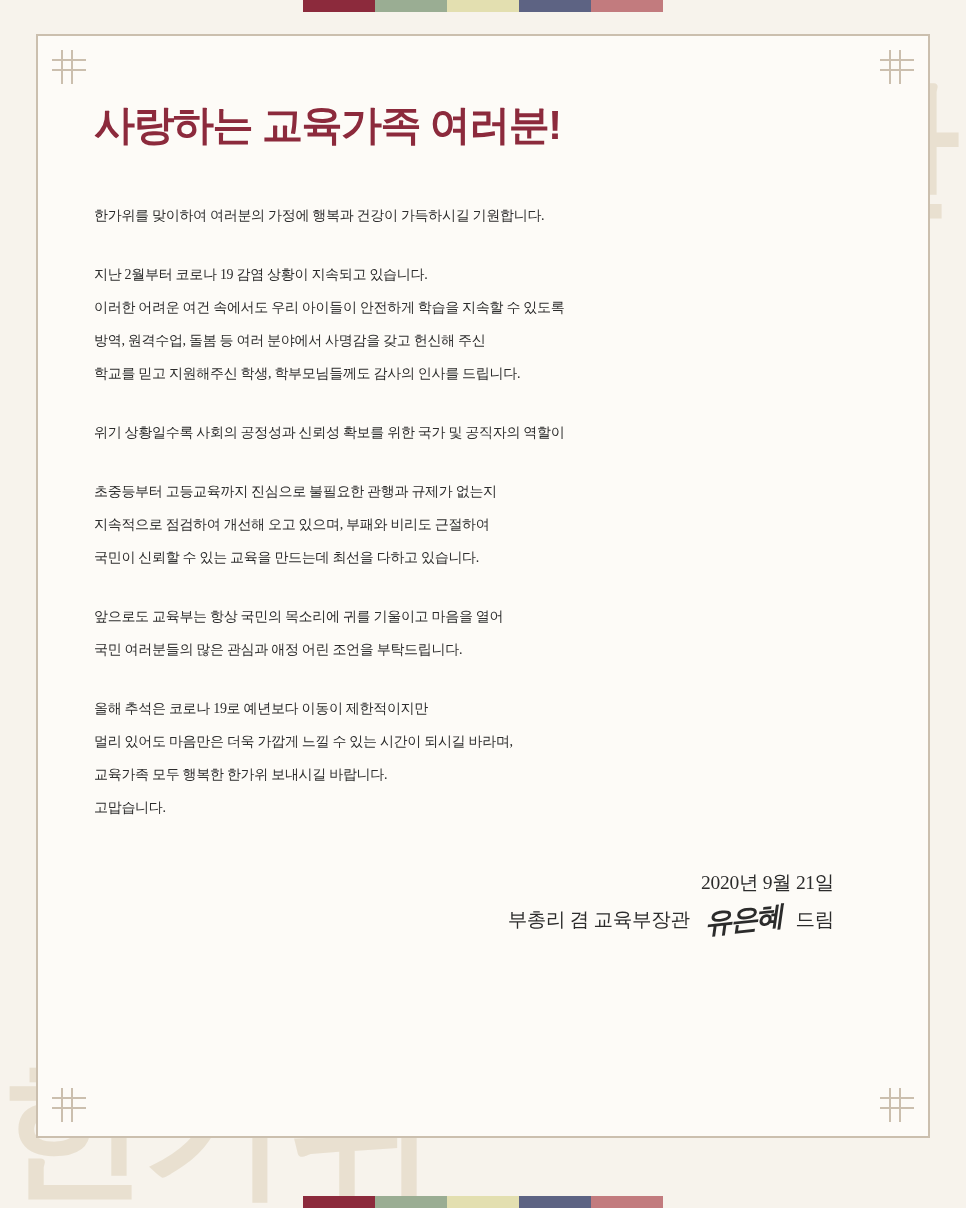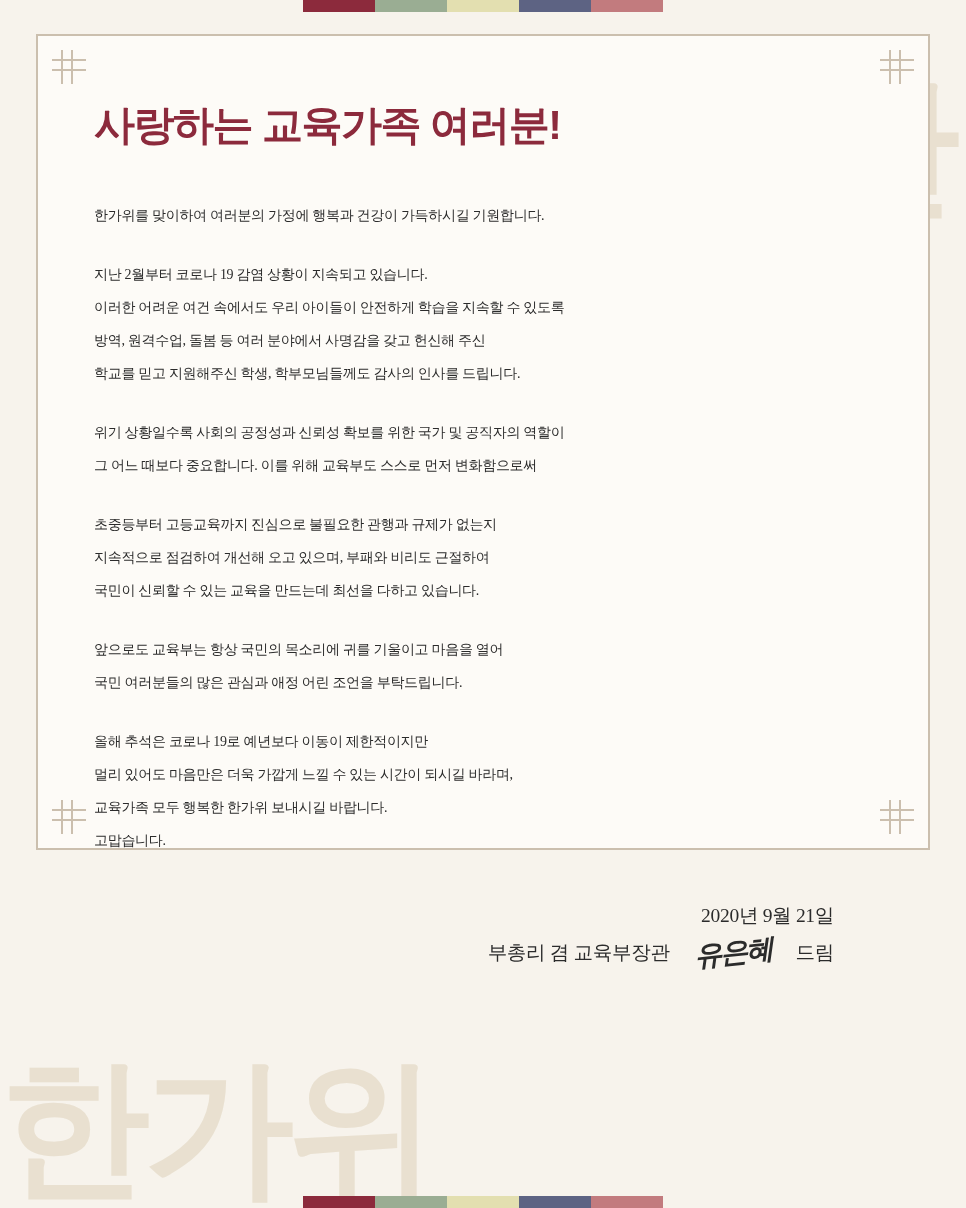--- a/index.html
+++ b/index.html
@@ -55,21 +55,21 @@
     line-height: 0.9;
     letter-spacing: -6px;
   }
 
   
   .card {
     position: absolute;
     left: 36px;
     top: 34px;
     width: 894px;
-    height: 816px;
+    height: 1104px;
     background: #fdfbf7;
     border: 2px solid #cbbfae;
     box-sizing: border-box;
     z-index: 2;
   }
 
   
   .corner {
     position: absolute;
     width: 34px;
@@ -130,21 +130,21 @@
     line-height: 34px;
     letter-spacing: -0.3px;
   }
   .sign .nameline {
     font-size: 19.5px;
     line-height: 40px;
     letter-spacing: -0.3px;
     display: flex;
     align-items: center;
     justify-content: flex-end;
-    gap: 20px;
+    gap: 10px;
     white-space: nowrap;
   }
   .sign .signature {
     font-family: "DejaVu Serif", serif;
     font-style: italic;
     font-size: 28px;
     font-weight: 700;
     transform: rotate(-6deg);
     display: inline-block;
     padding: 0 4px;
@@ -198,21 +198,20 @@
           <span class="line">한가위를 맞이하여 여러분의 가정에 행복과 건강이 가득하시길 기원합니다.</span>
         </p>
         <p class="para">
           <span class="line">지난 2월부터 코로나 19 감염 상황이 지속되고 있습니다.</span>
           <span class="line">이러한 어려운 여건 속에서도 우리 아이들이 안전하게 학습을 지속할 수 있도록</span>
           <span class="line">방역, 원격수업, 돌봄 등 여러 분야에서 사명감을 갖고 헌신해 주신</span>
           <span class="line">학교를 믿고 지원해주신 학생, 학부모님들께도 감사의 인사를 드립니다.</span>
         </p>
         <p class="para">
           <span class="line">위기 상황일수록 사회의 공정성과 신뢰성 확보를 위한 국가 및 공직자의 역할이</span>
-          <span class="line">그 어느 때보다 중요합니다. 이를 위해 교육부도 스스로 먼저 변화함으로써</span>
         </p>
         <p class="para">
           <span class="line">초중등부터 고등교육까지 진심으로 불필요한 관행과 규제가 없는지</span>
           <span class="line">지속적으로 점검하여 개선해 오고 있으며, 부패와 비리도 근절하여</span>
           <span class="line">국민이 신뢰할 수 있는 교육을 만드는데 최선을 다하고 있습니다.</span>
         </p>
         <p class="para">
           <span class="line">앞으로도 교육부는 항상 국민의 목소리에 귀를 기울이고 마음을 열어</span>
           <span class="line">국민 여러분들의 많은 관심과 애정 어린 조언을 부탁드립니다.</span>
         </p>

